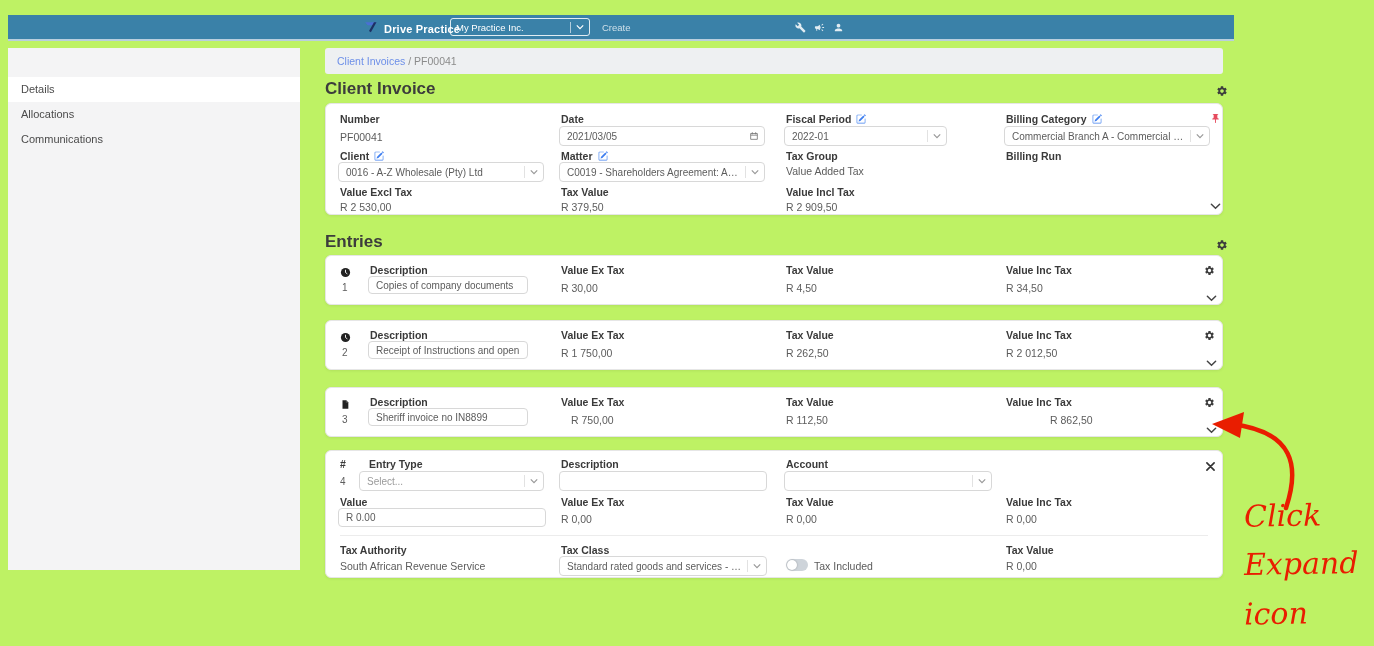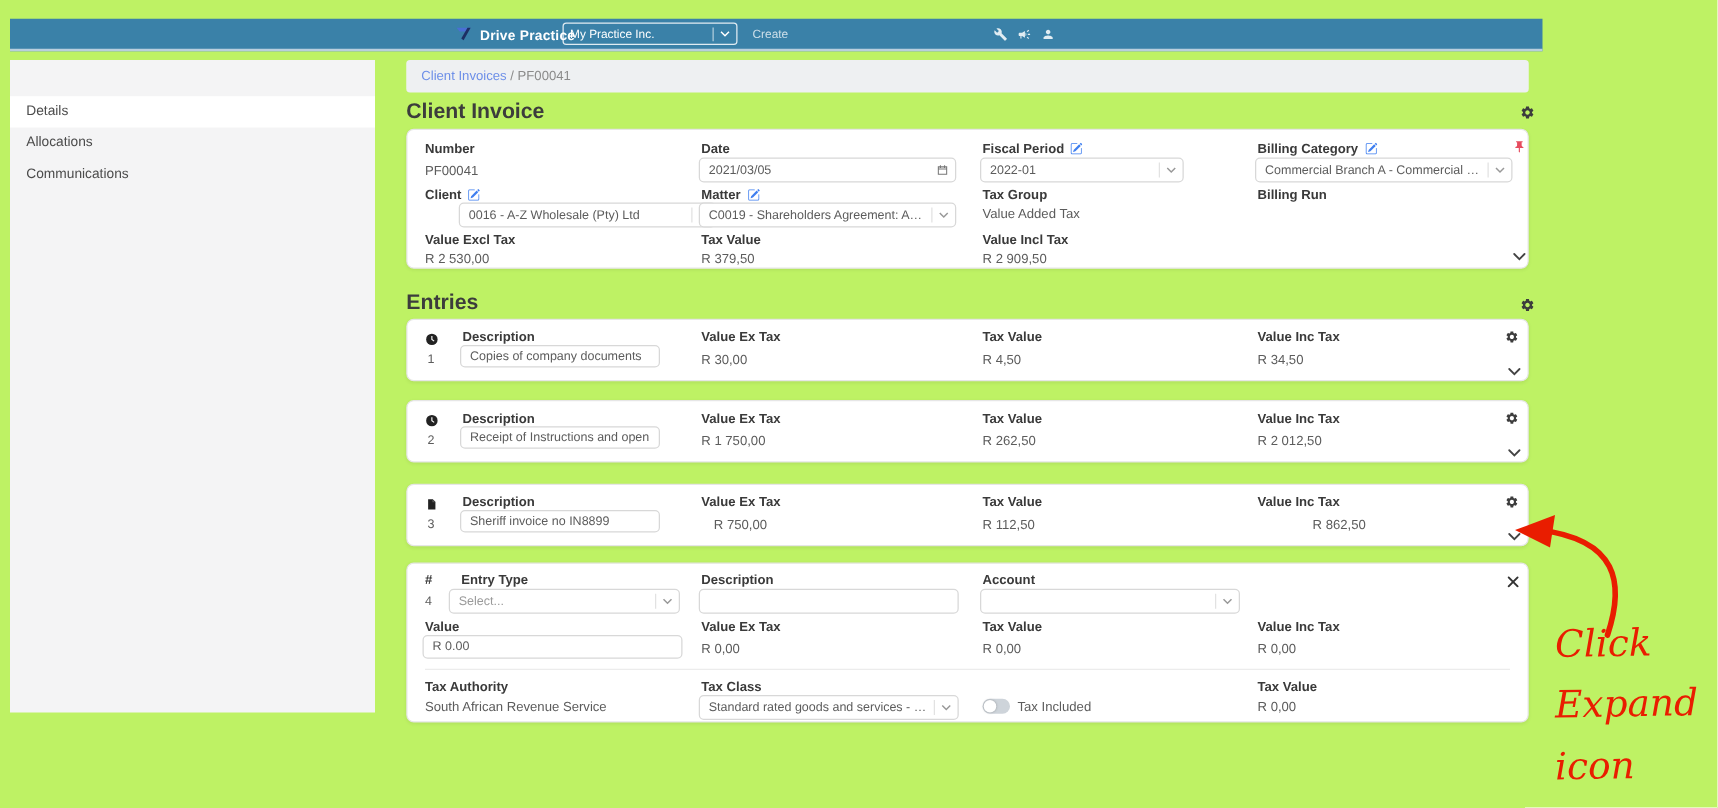--- a/index.html
+++ b/index.html
@@ -169,21 +169,21 @@
         </svg>
     </div>
 
     <div class="lbl" style="left:14px; top:46px;">
       <span>Client</span>
       <svg width="10" height="10" viewBox="0 0 16 16" fill="#3f7ff0">
           <path d="M15.502 1.94a.5.5 0 0 1 0 .706L14.459 3.69l-2-2L13.502.646a.5.5 0 0 1 .707 0l1.293 1.293zm-1.75 2.456-2-2L4.939 9.21a.5.5 0 0 0-.121.196l-.805 2.414a.25.25 0 0 0 .316.316l2.414-.805a.5.5 0 0 0 .196-.12l6.813-6.814z"></path>
           <path d="M1 13.5A1.5 1.5 0 0 0 2.5 15h11a1.5 1.5 0 0 0 1.5-1.5v-6a.5.5 0 0 0-1 0v6a.5.5 0 0 1-.5.5h-11a.5.5 0 0 1-.5-.5v-11a.5.5 0 0 1 .5-.5H9a.5.5 0 0 0 0-1H2.5A1.5 1.5 0 0 0 1 2.5v11z"></path>
         </svg>
     </div>
-    <div class="sel" style="left:12px; top:58px; width:206px;margin-left:29px;">
+    <div class="sel" style="left:12px; top:58px; width:206px;">
       <span class="txt">0016 - A-Z Wholesale (Pty) Ltd</span>
       <span class="bar"></span>
       <svg width="8" height="8" viewBox="0 0 10 10">
           <path d="M1 3l4 4 4-4" fill="none" stroke="#999" stroke-width="1.5"></path>
         </svg>
     </div>
 
     <div class="lbl" style="left:235px; top:46px;">
       <span>Matter</span>
       <svg width="10" height="10" viewBox="0 0 16 16" fill="#3f7ff0">

